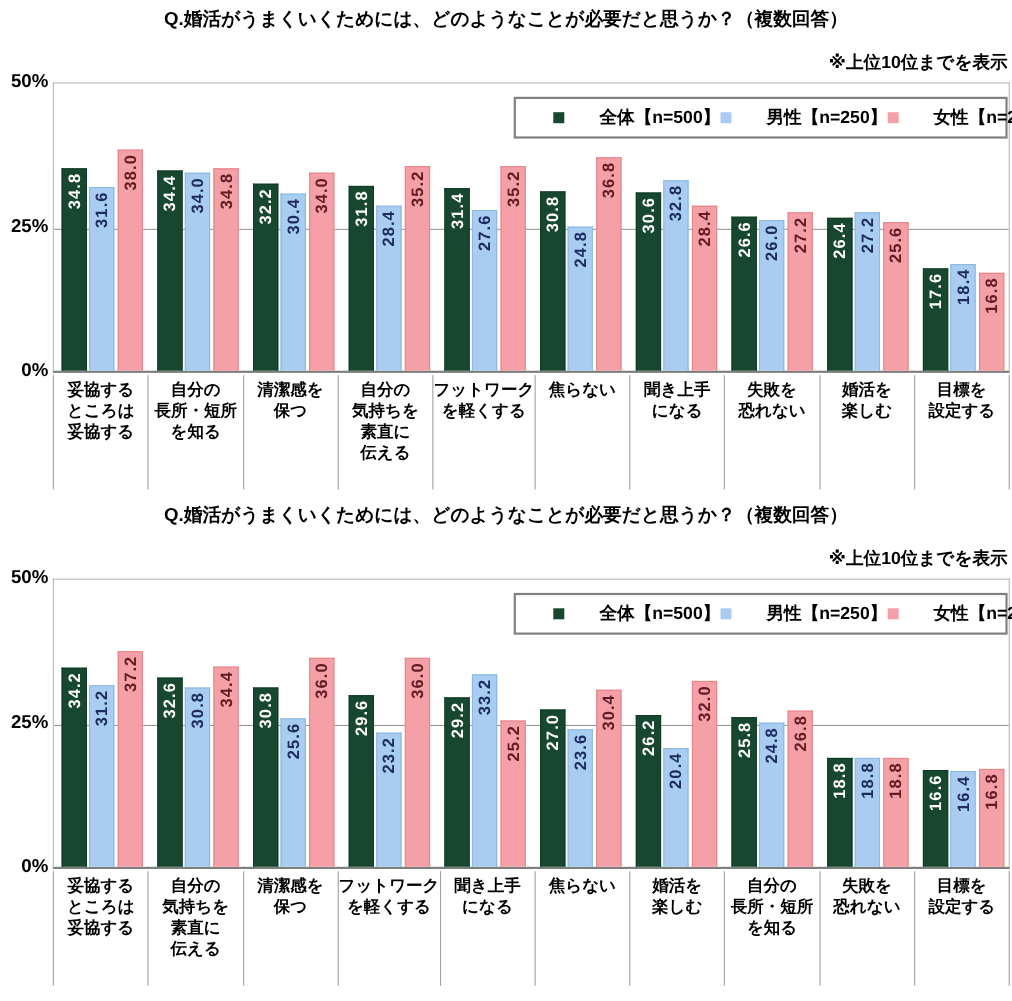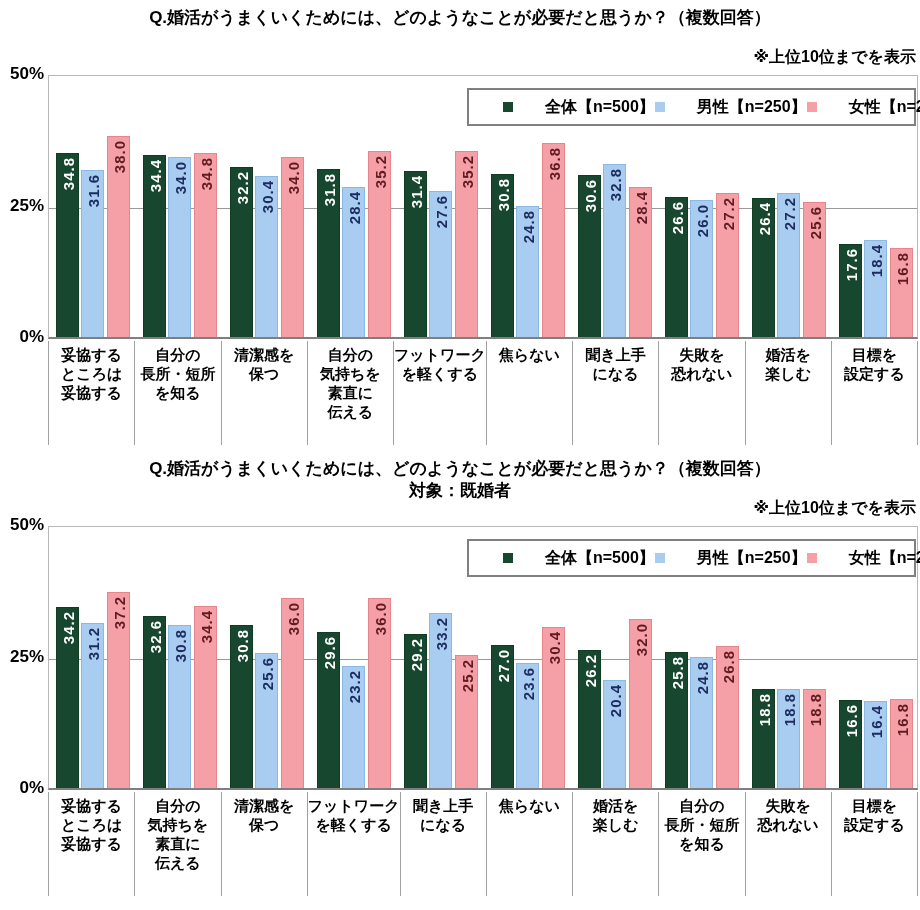--- a/index.html
+++ b/index.html
@@ -200,21 +200,20 @@
           <div class="cat" style="border-color: rgb(160, 160, 160);">
             <div class="cat-line">目標を</div>
             <div class="cat-line">設定する</div>
           </div>
         </div>
       </div>
   </section>
 
   <section class="section" style="top:451px;">
     <div class="title-line t1">Q.婚活がうまくいくためには、どのようなことが必要だと思うか？（複数回答）</div>
-    <div class="title-line t2">対象：既婚者</div>
     <div class="note">※上位10位までを表示</div>
     <div class="plot-wrap">
         <div class="ytick" style="top: -11px;">50%</div>
         <div class="ytick" style="top: 121px;">25%</div>
         <div class="ytick" style="top: 252px;">0%</div>
         <div class="plot">
           <div class="gridline" style="top: 132px; border-top-color: rgb(153, 153, 153);"></div>
           <div class="bar" style="left: 7px; width: 23px; height: 181px; background: rgb(23, 71, 46); border-top: 1px solid rgb(16, 60, 36); border-right: 1px solid rgb(16, 60, 36); border-bottom: none; border-left: 1px solid rgb(16, 60, 36); border-image: initial;">
             <span class="bar-label" style="color: rgb(255, 255, 255);">34.2</span>
           </div>

